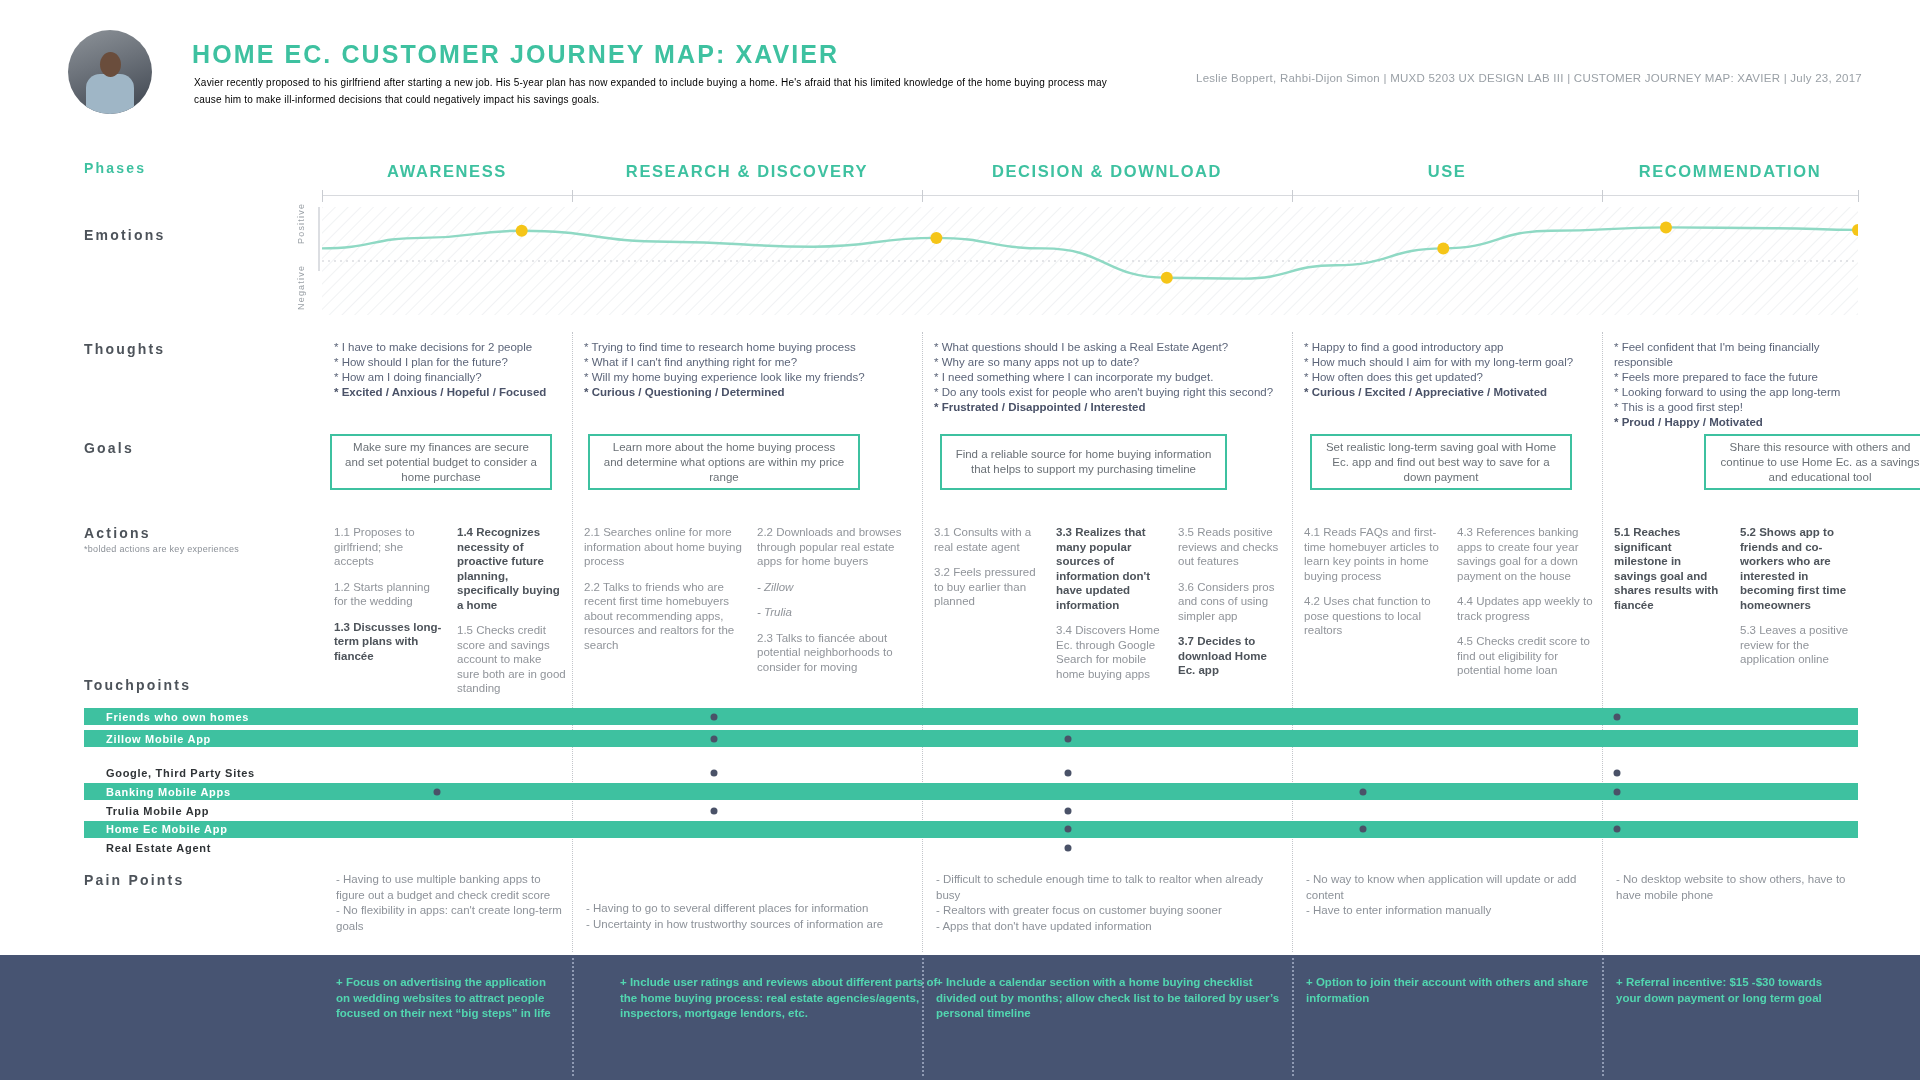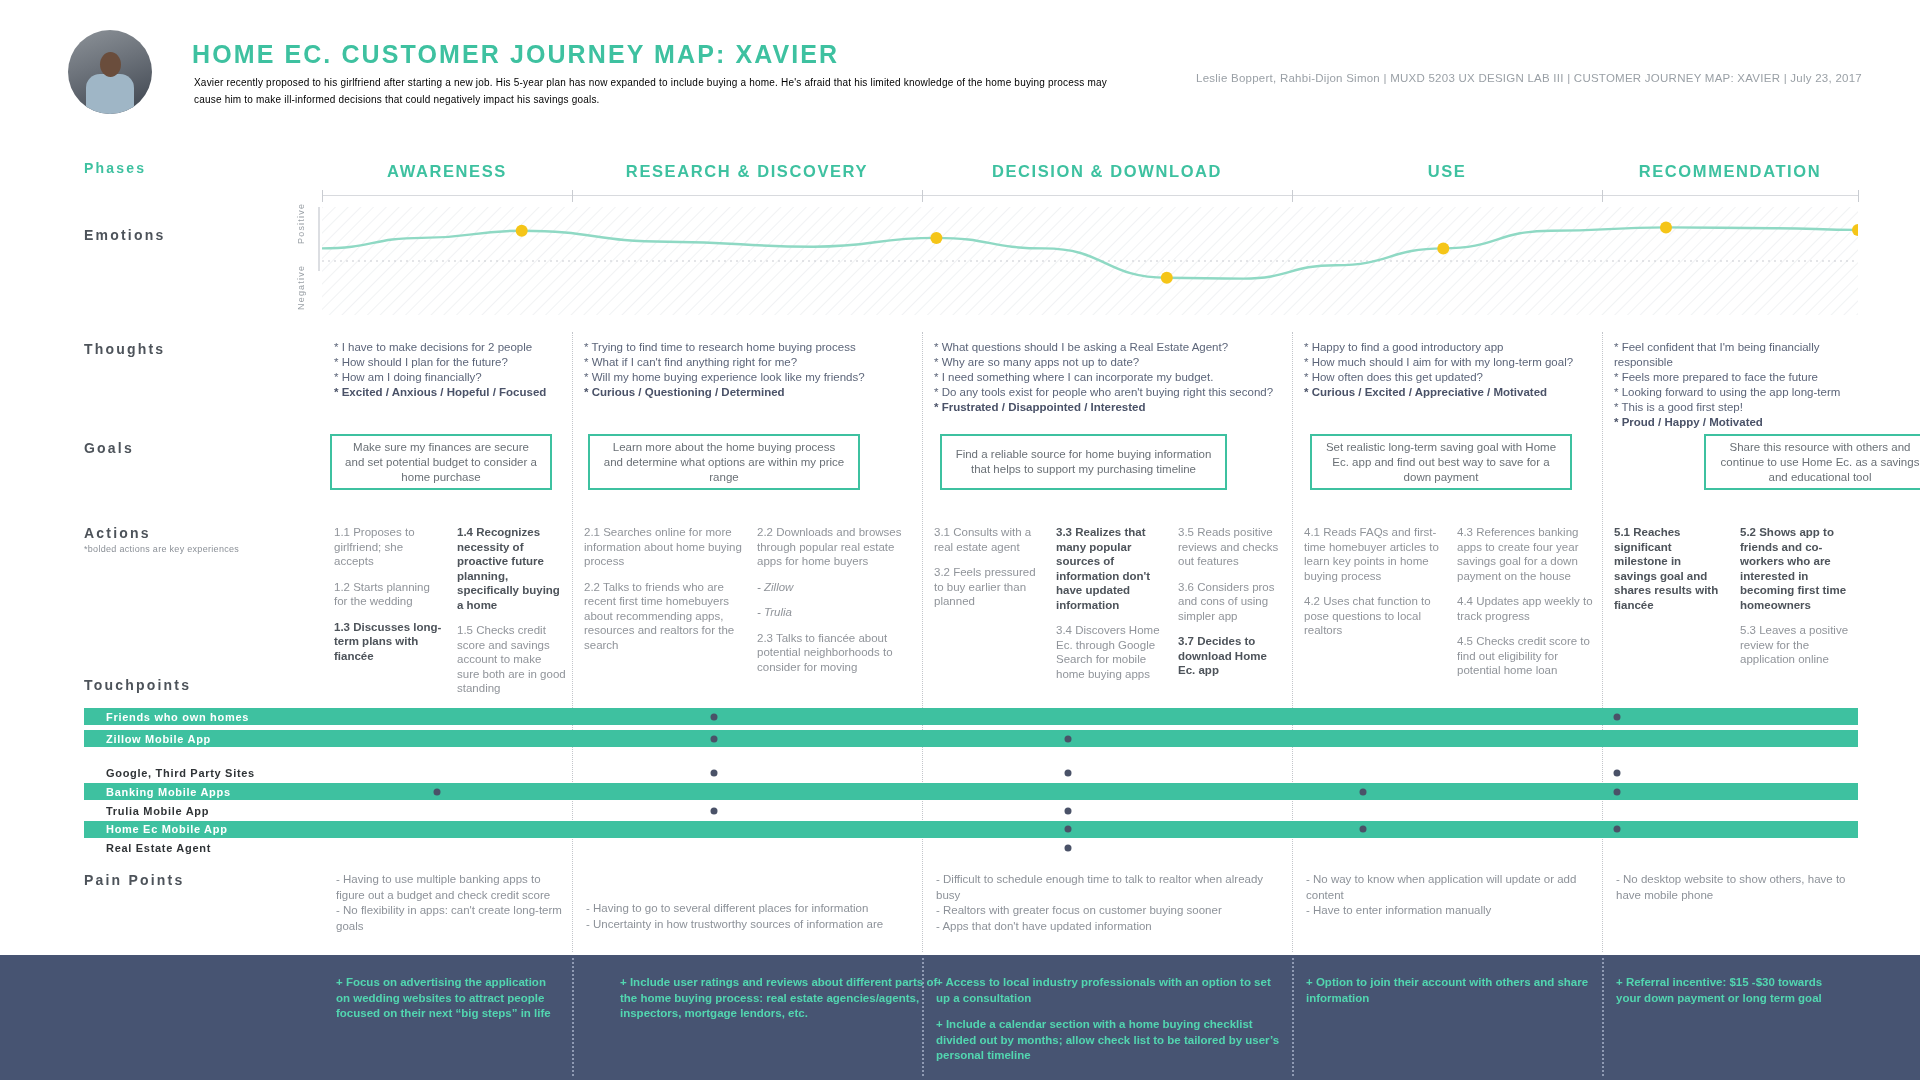--- a/index.html
+++ b/index.html
@@ -373,21 +373,20 @@
       <div class="opp-sep" style="left: 922px; top: 958px; height: 118px;"></div>
       <div class="opp-sep" style="left: 1292px; top: 958px; height: 118px;"></div>
       <div class="opp-sep" style="left: 1602px; top: 958px; height: 118px;"></div>
       <div class="opp-col" style="left: 336px; width: 226px;">
         <p>+ Focus on advertising the application on wedding websites to attract people focused on their next “big steps” in life</p>
       </div>
       <div class="opp-col" style="left: 620px; width: 326px;">
         <p>+ Include user ratings and reviews about different parts of the home buying process: real estate agencies/agents, inspectors, mortgage lendors, etc.</p>
       </div>
       <div class="opp-col" style="left: 936px; width: 346px;">
-        <p>+ Access to local industry professionals with an option to set up a consultation</p>
         <p>+ Include a calendar section with a home buying checklist divided out by months; allow check list to be tailored by user’s personal timeline</p>
       </div>
       <div class="opp-col" style="left: 1306px; width: 286px;">
         <p>+ Option to join their account with others and share information</p>
       </div>
       <div class="opp-col" style="left: 1616px; width: 232px;">
         <p>+ Referral incentive: $15 -$30 towards your down payment or long term goal</p>
       </div>
     </div>
 

